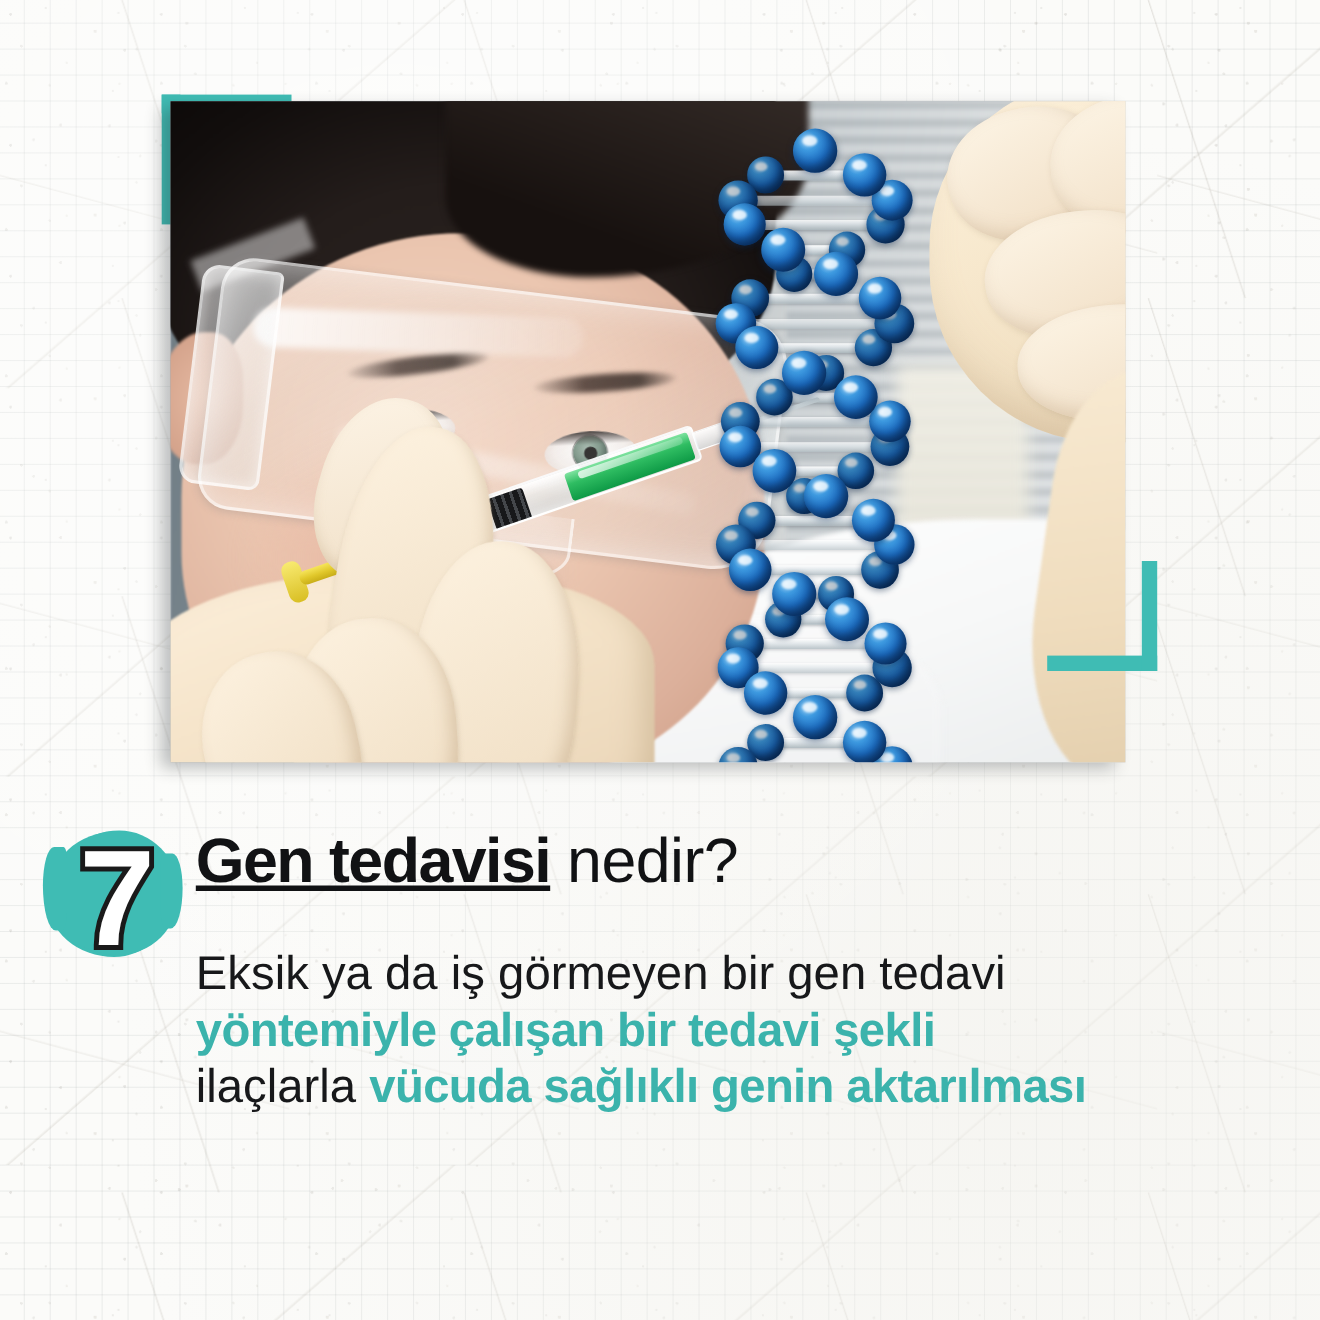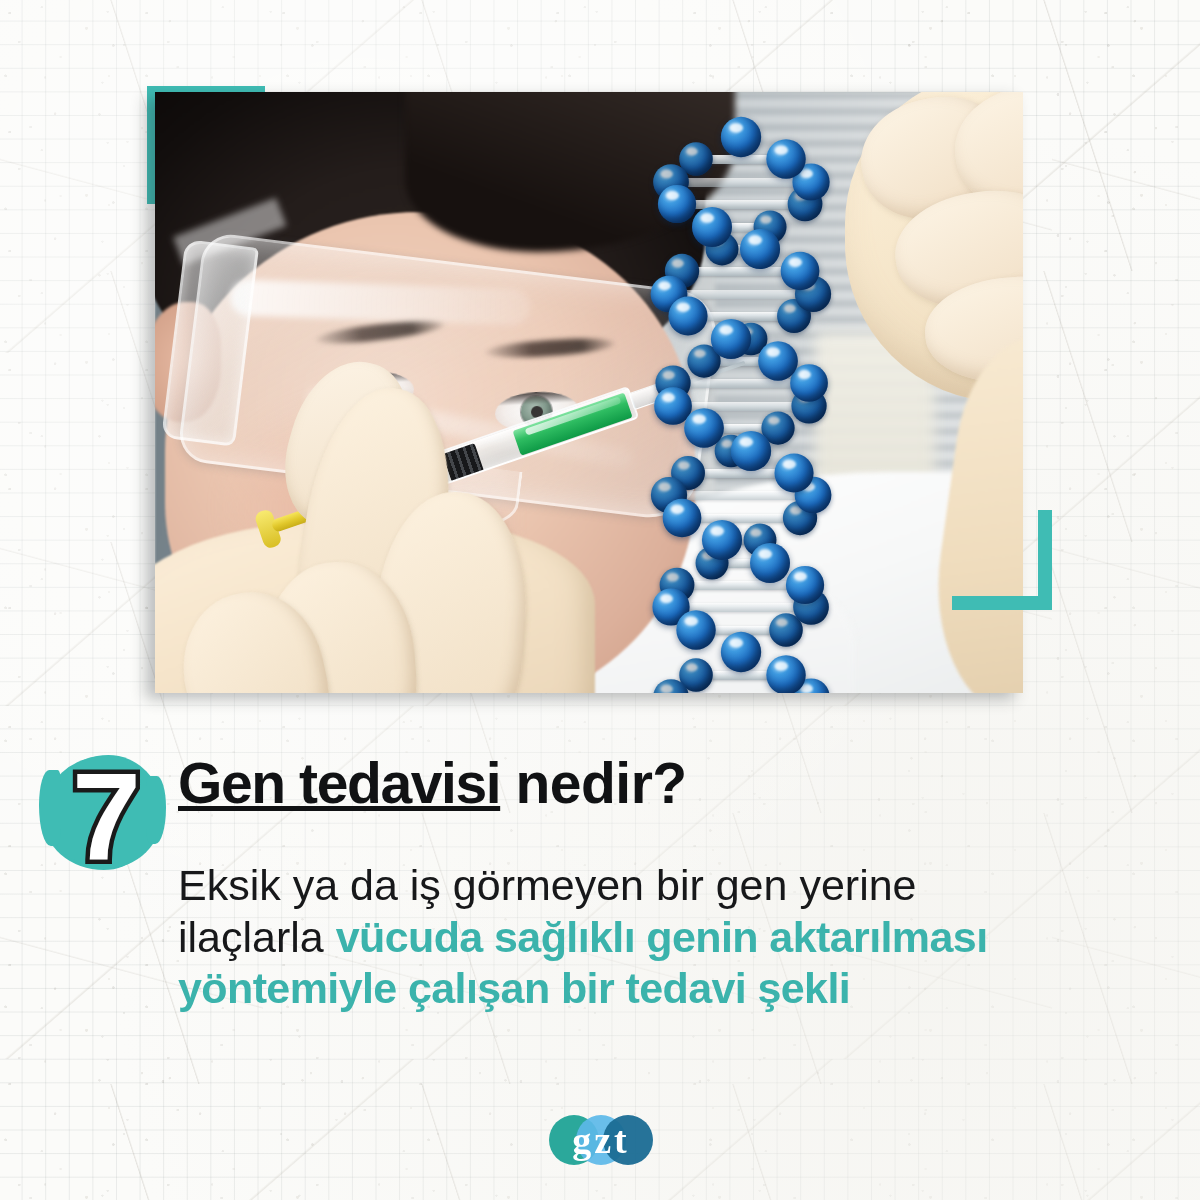--- a/index.html
+++ b/index.html
@@ -417,21 +417,21 @@
     font-size:57px; line-height:1.04;
     color:#111214;
     white-space:nowrap;
   }
   #title .bold {
     font-weight:bold;
     letter-spacing:-1.4px;
     text-decoration:underline;
   }
   #title .reg {
-    font-weight:bold;
+    font-weight:normal;
     letter-spacing:-0.5px;
   }
 
   #body-text {
     position:absolute; left:178px; top:120px;
     font-size:43px; line-height:1.20;
     color:#17181a;
     white-space:nowrap;
   }
   #body-text .hl {
@@ -631,32 +631,26 @@
       <div class="badge-blob"></div>
       <div class="badge-num">7</div>
     </div>
 
     <div id="title">
       <span class="bold">Gen tedavisi</span><span class="reg"> nedir?</span>
     </div>
 
     <div id="body-text">
       <div>
-        <span class="plain">Eksik ya da iş görmeyen bir gen yerine</span>
+        <span class="plain">Eksik ya da iş görmeyen bir gen tedavi</span>
+      </div>
+      <div>
+        <span class="hl">yöntemiyle çalışan bir tedavi şekli</span>
       </div>
       <div>
         <span class="plain">ilaçlarla </span><span class="hl">vücuda sağlıklı genin aktarılması</span>
       </div>
-      <div>
-        <span class="hl">yöntemiyle çalışan bir tedavi şekli</span>
-      </div>
     </div>
 
   </div>
 
-  <div id="logo">
-    <div class="logo-circ lc-g"></div>
-    <div class="logo-circ lc-z"></div>
-    <div class="logo-circ lc-t"></div>
-    <div class="logo-text">gzt</div>
-  </div>
 
 </div>
 
 </body></html>

